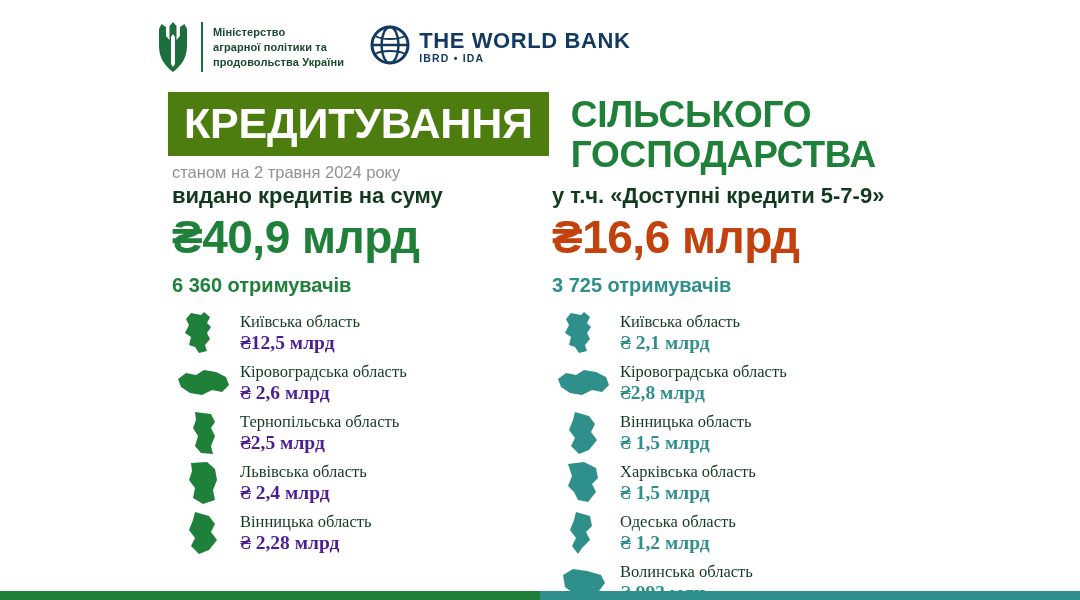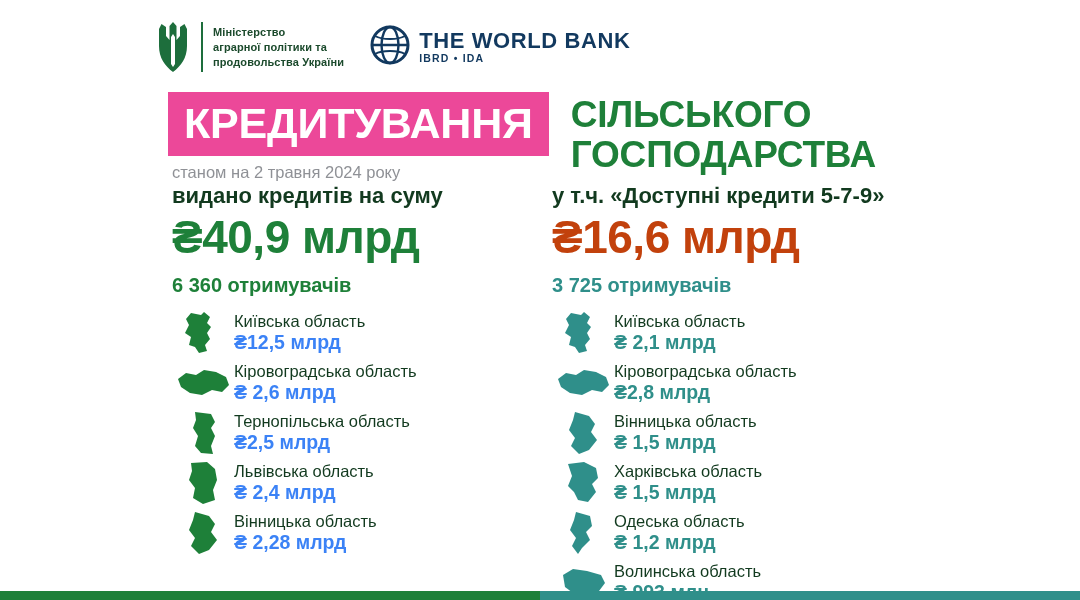--- a/index.html
+++ b/index.html
@@ -78,21 +78,21 @@
 
   
   .title-wrap {
     position: absolute;
     left: 168px;
     top: 92px;
     display: flex;
     align-items: flex-start;
   }
   .title-green-box {
-    background: #ec4899;
+    background: #4d7c0f;
     color: #ffffff;
     font-size: 43px;
     font-weight: bold;
     line-height: 46px;
     padding: 8px 16px 10px 16px;
     letter-spacing: -0.2px;
     white-space: nowrap;
   }
   .title-rest {
     margin-left: 22px;
@@ -164,32 +164,34 @@
     height: 46px;
     display: flex;
     align-items: center;
     justify-content: center;
   }
   .region-shape svg { display: block; }
   .region-info {
     display: flex;
     flex-direction: column;
     justify-content: center;
+    margin-left: 6px;
+    font-family: Liberation Serif, serif;
   }
   .region-name {
     font-size: 16.5px;
     color: #123a1f;
     line-height: 19px;
   }
   .region-value {
     font-size: 19.5px;
     font-weight: bold;
     line-height: 23px;
   }
-  .left .region-value { color: #3b82f6; }
+  .left .region-value { color: #4c1d95; }
   .right .region-value { color: #2f8f8a; }
 
   
   .bottom-strip {
     position: absolute;
     left: 0;
     bottom: 0;
     width: 1080px;
     height: 9px;
     display: flex;

